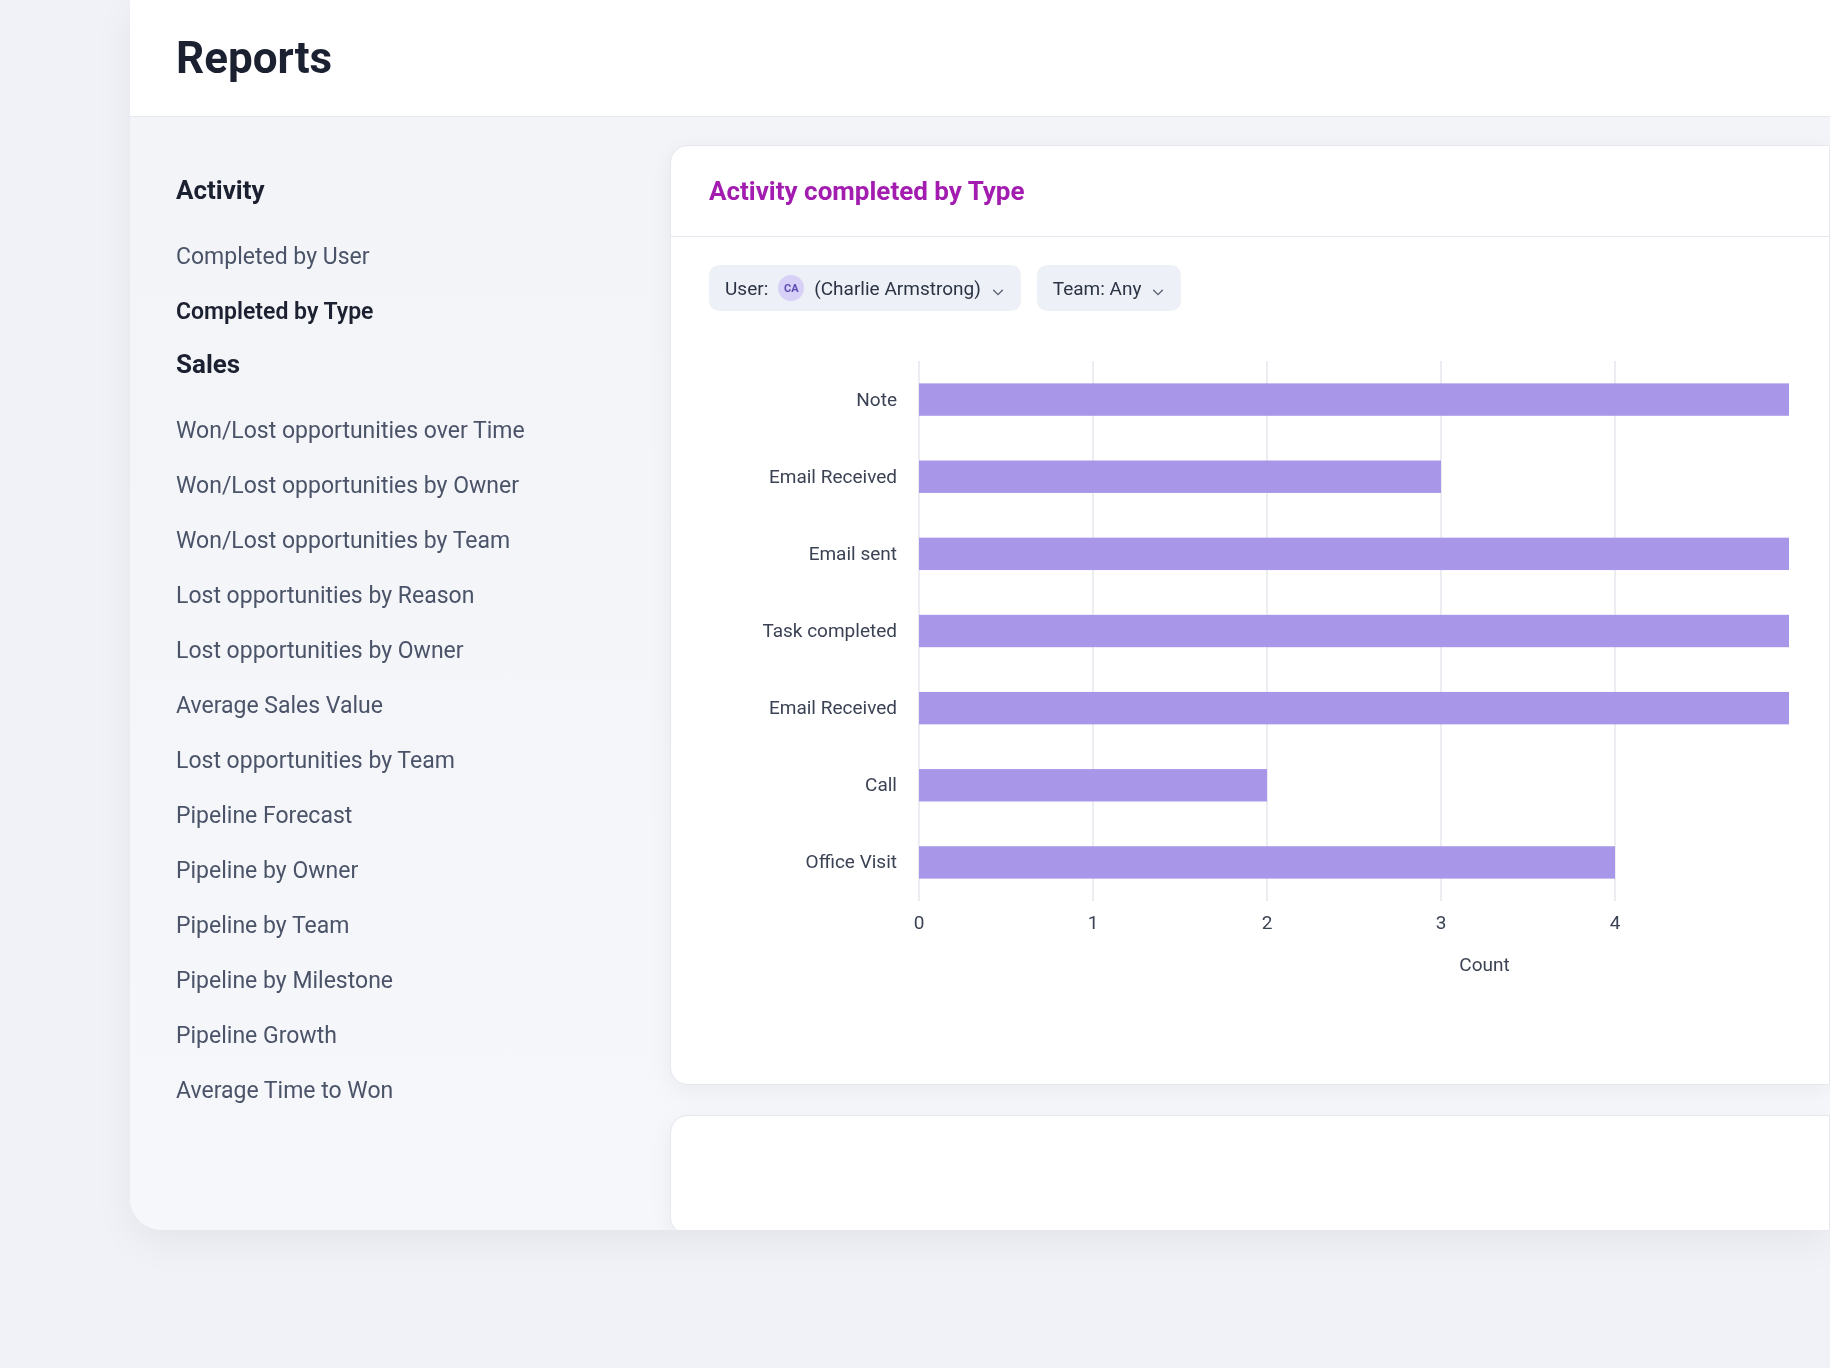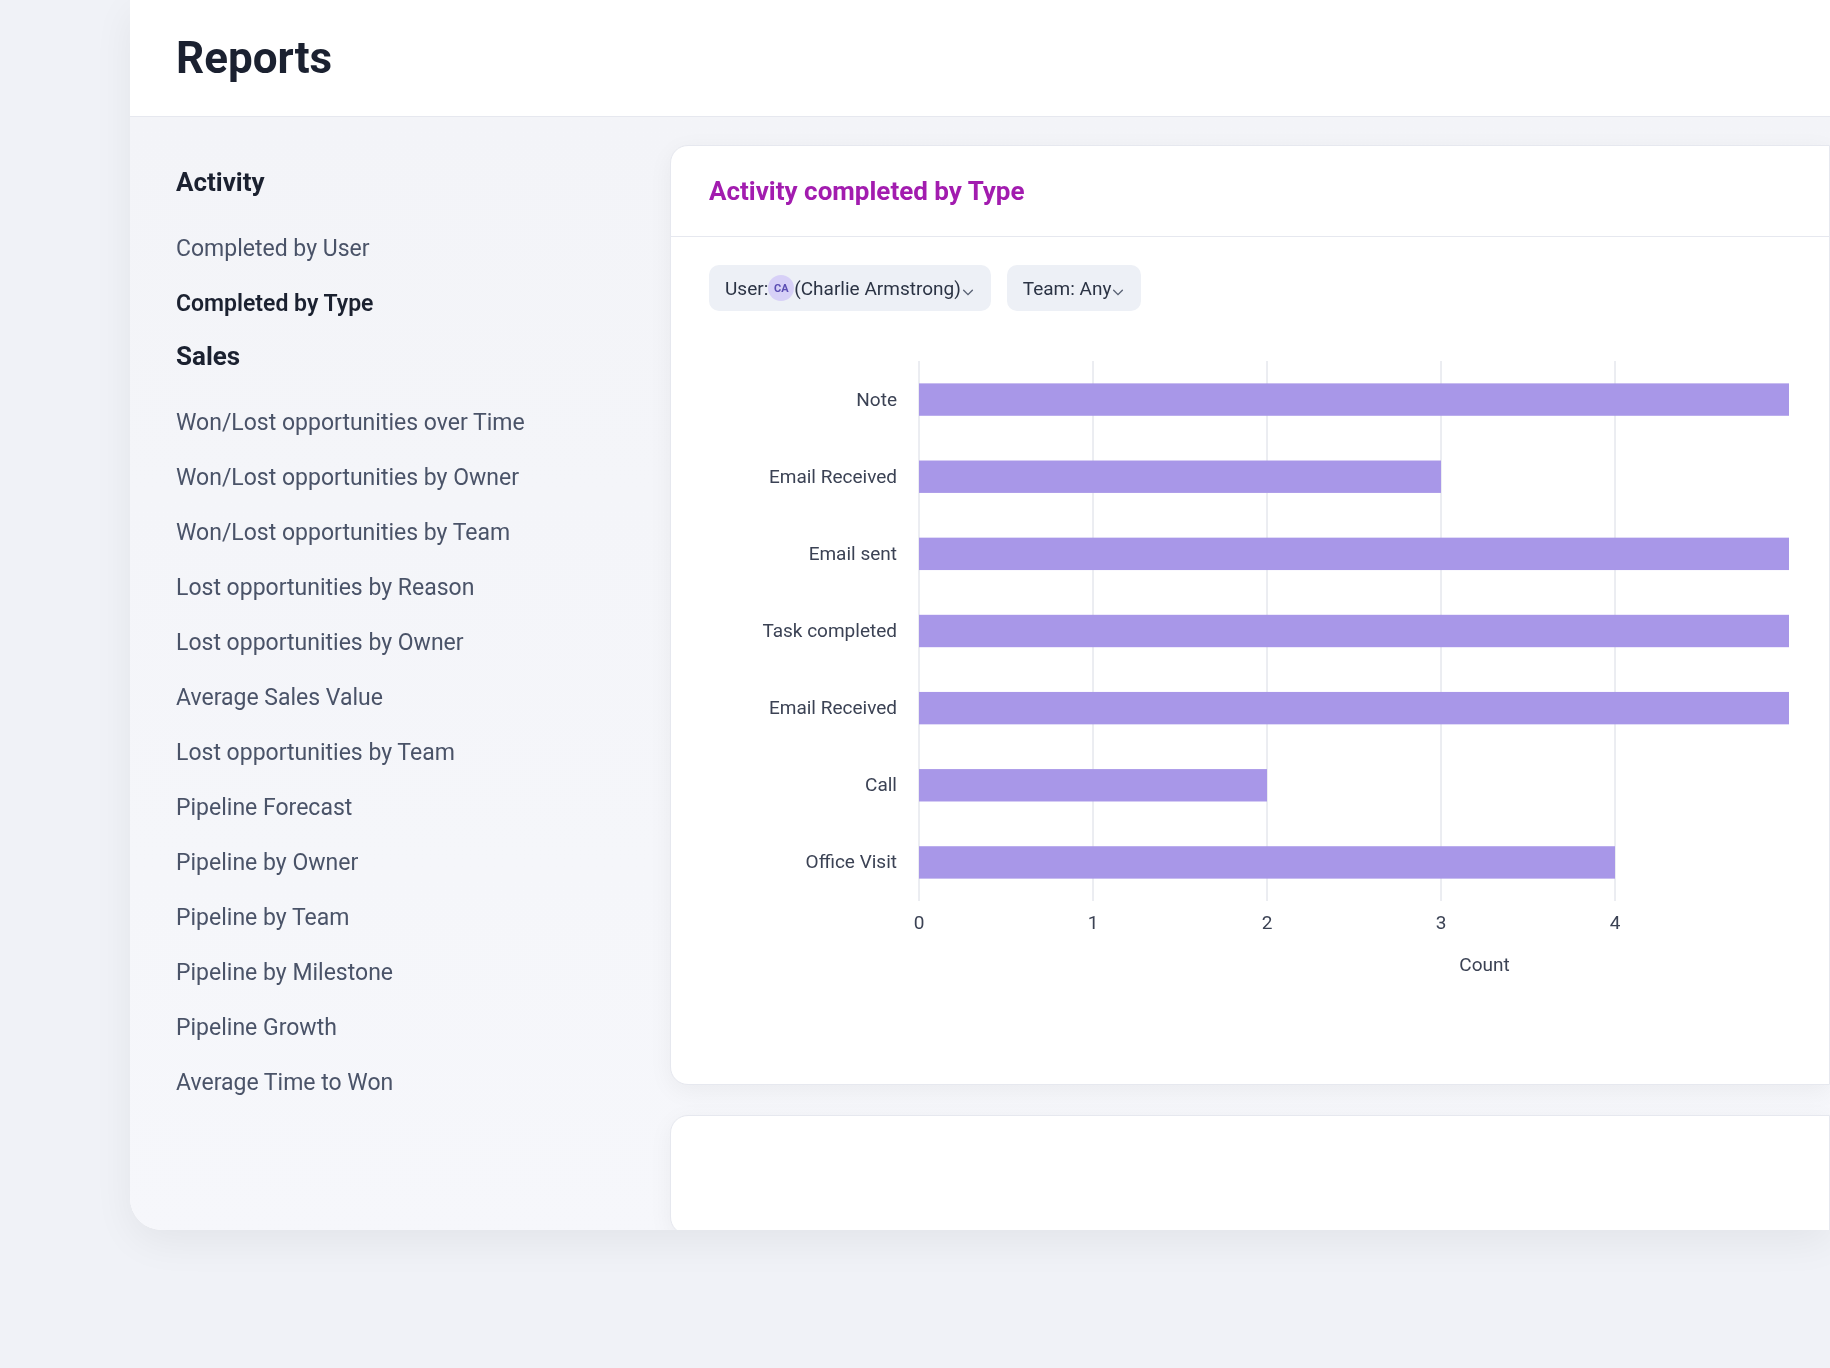--- a/index.html
+++ b/index.html
@@ -40,21 +40,21 @@
   width: 540px;
   padding: 46px 46px 46px 46px;
 }
 .section-title {
   font-size: 26px;
   font-weight: 700;
   color: #1b2130;
   margin-bottom: 24px;
   margin-top: 10px;
 }
-.section-title:first-child { margin-top: 4px; }
+.section-title:first-child { margin-top: 12px; }
 .nav-item {
   font-size: 23px;
   color: #4a5368;
   padding: 14px 0;
   cursor: pointer;
 }
 .nav-item.active {
   color: #1b2130;
   font-weight: 600;
 }
@@ -82,20 +82,21 @@
   color: #a21caf;
 }
 .filters {
   display: flex;
   gap: 16px;
   padding: 28px 38px 10px 38px;
 }
 .filter-pill {
   display: inline-flex;
   align-items: center;
+  gap: 10px;
   background: #edf0f6;
   border-radius: 10px;
   padding: 10px 16px;
   font-size: 19px;
   color: #2b3344;
   cursor: pointer;
 }
 .avatar-badge {
   width: 26px;
   height: 26px;

